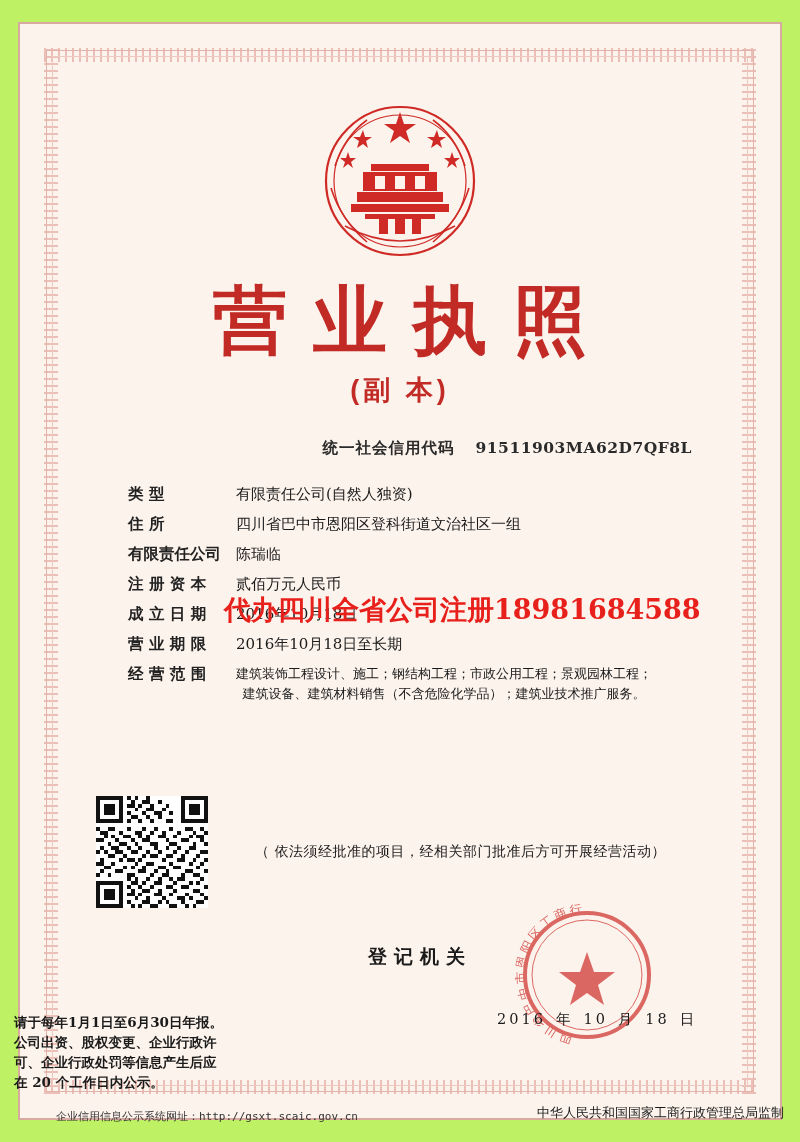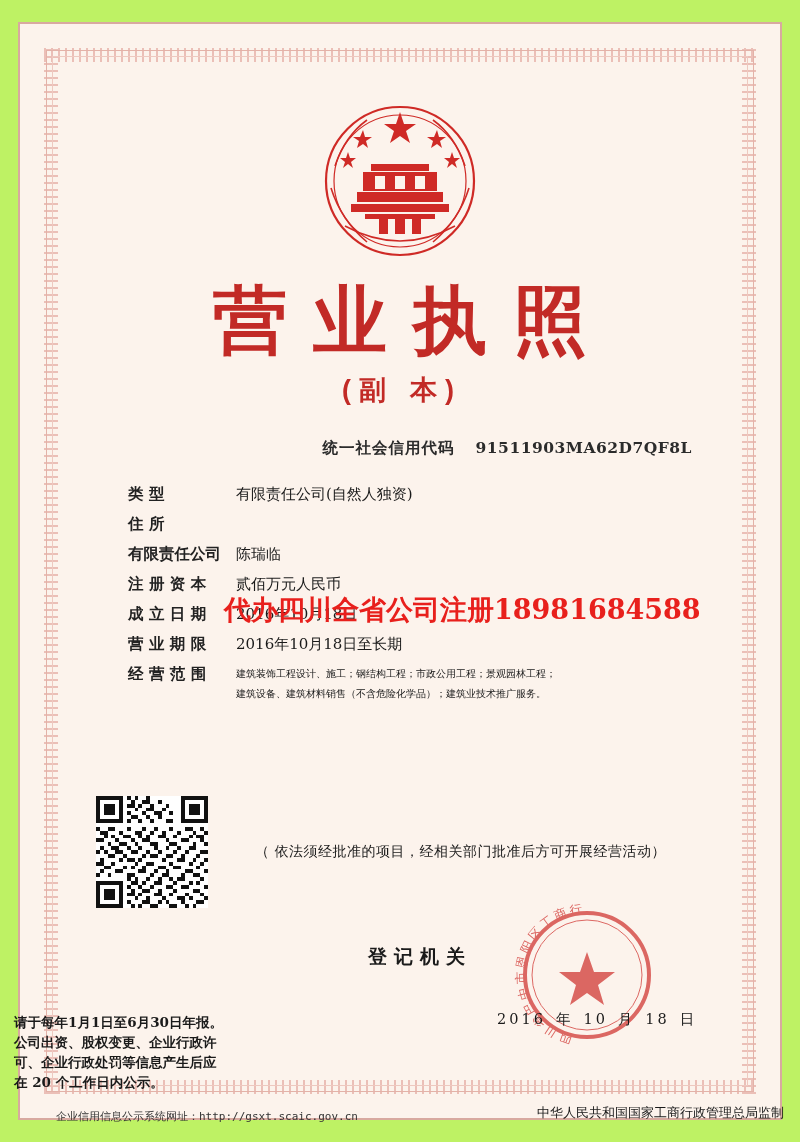--- a/index.html
+++ b/index.html
@@ -69,21 +69,21 @@
     font-size: 74px;
     letter-spacing: 26px;
     text-indent: 26px;
     color: #c22a26;
   }
   .sub-title {
     position: absolute;
     top: 372px;
     left: 0; right: 0;
     text-align: center;
-    font-family: Liberation Mono, monospace;
+    font-family: Liberation Sans, sans-serif;
     font-weight: bold;
     font-size: 27px;
     letter-spacing: 4px;
     color: #c22a26;
   }
 
   
   .credit-row {
     position: absolute;
     top: 438px;
@@ -128,22 +128,23 @@
     display: block;
   }
   .field-value {
     font-family: "DejaVu Serif", serif;
     font-size: 15px;
     color: #1a1a1a;
     line-height: 21px;
     padding-left: 4px;
   }
   .field-value.small {
-    font-size: 10px;
+    font-size: 13px;
     line-height: 20px;
+    text-align: center;
   }
   .field-value .l2 { display: block; }
 
   
   .note {
     position: absolute;
     top: 843px;
     left: 255px;
     font-family: "DejaVu Serif", serif;
     font-size: 14px;
@@ -300,20 +301,21 @@
   <div class="fields">
 
 
     <div class="field">
       <div class="field-label tight">类        型</div>
       <div class="field-value">有限责任公司(自然人独资)</div>
     </div>
 
     <div class="field">
       <div class="field-label tight">住        所</div>
+      <div class="field-value">四川省巴中市恩阳区登科街道文治社区一组</div>
     </div>
 
     <div class="field">
       <div class="field-label tight">有限责任公司</div>
       <div class="field-value">陈瑞临</div>
     </div>
 
     <div class="field">
       <div class="field-label tight">注 册 资 本</div>
       <div class="field-value">贰佰万元人民币</div>

